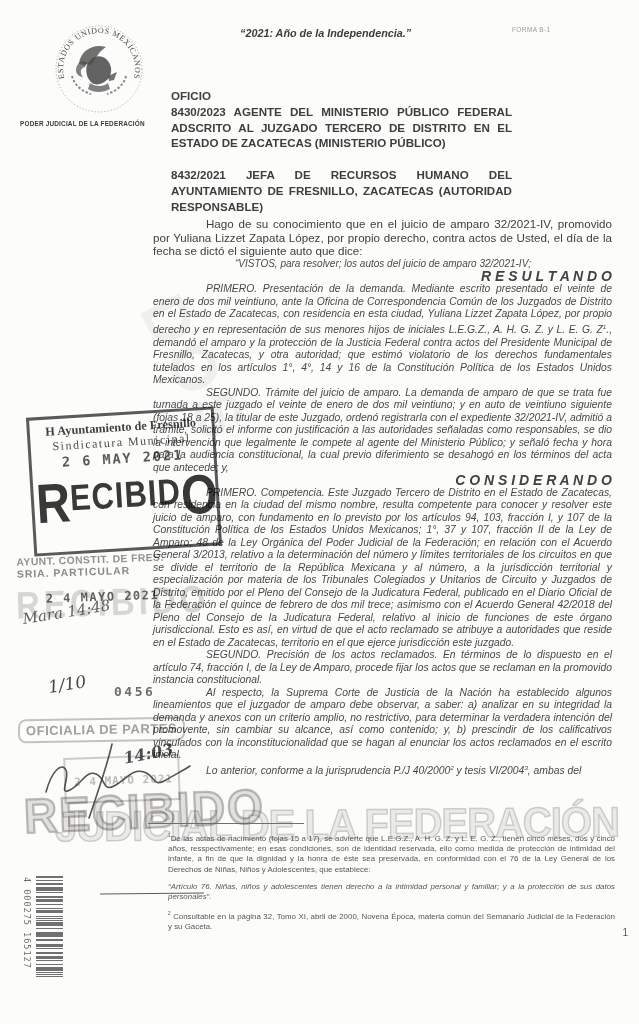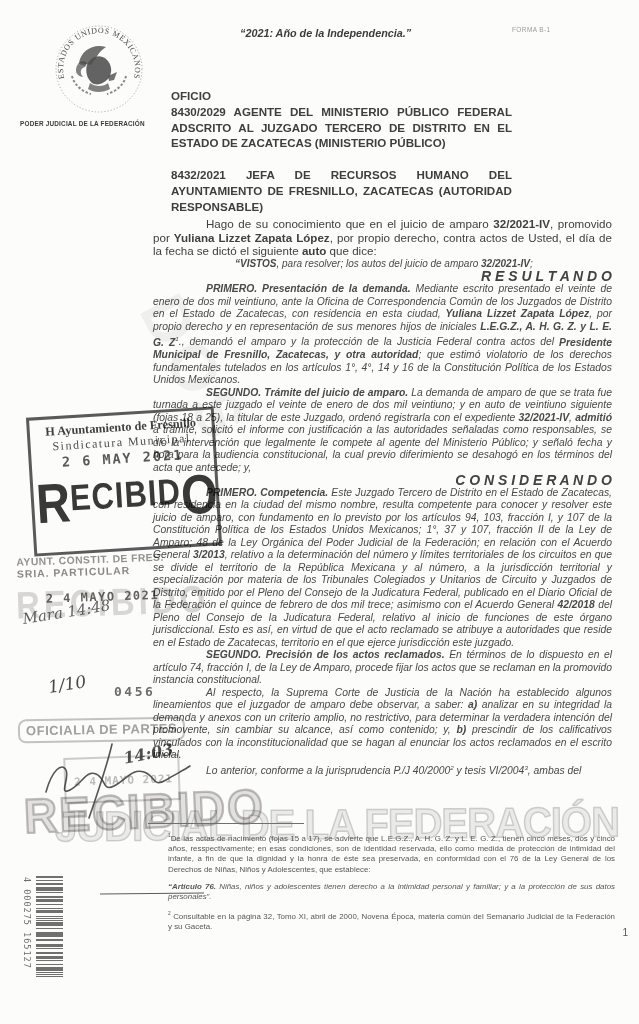--- a/index.html
+++ b/index.html
@@ -25,21 +25,21 @@
   
   .body-text{position:absolute;left:153px;top:217px;width:459px;z-index:1;}
   .p-intro{font-size:11.6px;line-height:13.6px;text-align:justify;text-indent:53px;color:#404040;}
   .p-vistos{margin-top:2.5px;padding-left:12px;text-indent:70px;font-style:italic;
     font-size:10px;line-height:12.6px;color:#4a4a4a;}
   .h-center{margin-top:1px;text-align:right;font-style:italic;font-weight:700;
     font-size:14px;line-height:12.8px;color:#424242;}
   .p-quote{margin:1px 2px 0 12px;font-style:italic;font-size:10.35px;line-height:12.5px;
     text-align:justify;text-indent:53px;color:#494949;}
   .mt-gap{margin-top:9px;}
-  .b{font-weight:700;margin-top:42px;} .i{font-style:italic;} .sup{vertical-align:super;font-size:.6em;}
+  .b{font-weight:400;margin-top:42px;} .i{font-style:italic;} .sup{vertical-align:super;font-size:.6em;}
 
   
   .fn-sep{position:absolute;left:148px;top:823px;width:156px;border-top:1px solid #6f6f6f;z-index:3;}
   .footnotes{position:absolute;left:168px;top:831px;width:447px;z-index:3;
     font-size:7.9px;line-height:10.3px;color:#575757;text-align:justify;}
   .fn + .fn{margin-top:7px;}
   .page-num{position:absolute;left:600px;top:927px;width:28px;text-align:right;
     font-size:10px;color:#565656;}
   .pen-line{position:absolute;left:100px;top:893px;width:104px;border-top:1.4px solid #5c5c5c;
     transform:rotate(-.6deg);}
@@ -147,21 +147,21 @@
       </g>
     </svg>
   </div>
   <div class="seal-caption">PODER JUDICIAL DE LA FEDERACIÓN</div>
 
   <div class="year-quote">“2021: Año de la Independencia.”</div>
   <div class="forma">FORMA B-1</div>
 
   <div class="oficio">
     <p class="of-label">OFICIO</p>
-    <p class="of-item">8430/2029 AGENTE DEL MINISTERIO PÚBLICO FEDERAL ADSCRITO AL JUZGADO TERCERO DE DISTRITO EN EL ESTADO DE ZACATECAS (MINISTERIO PÚBLICO)</p>
+    <p class="of-item">8430/2023 AGENTE DEL MINISTERIO PÚBLICO FEDERAL ADSCRITO AL JUZGADO TERCERO DE DISTRITO EN EL ESTADO DE ZACATECAS (MINISTERIO PÚBLICO)</p>
     <p class="of-item">8432/2021 JEFA DE RECURSOS HUMANO  DEL AYUNTAMIENTO DE FRESNILLO, ZACATECAS (AUTORIDAD RESPONSABLE)</p>
   </div>
 
   <div class="body-text">
     <p class="p-intro"><span>Hago de su conocimiento que en el juicio de amparo </span><span class="b">32/2021-IV</span><span>, promovido por </span><span class="b">Yuliana Lizzet Zapata López</span><span>, por propio derecho, contra actos de Usted, el día de la fecha se dictó el siguiente </span><span class="b">auto</span><span> que dice:</span></p>
     <p class="p-vistos"><span class="b">“VISTOS</span><span>, para resolver; los autos del juicio de amparo </span><span class="b">32/2021-IV</span><span>;</span></p>
     <p class="h-center">R E S U L T A N D O</p>
     <p class="p-quote"><span class="b">PRIMERO. Presentación de la demanda. </span><span>Mediante escrito presentado el veinte de enero de dos mil veintiuno, ante la Oficina de Correspondencia Común de los Juzgados de Distrito en el Estado de Zacatecas, con residencia en esta ciudad, </span><span class="b">Yuliana Lizzet Zapata López</span><span>, por propio derecho y en representación de sus menores hijos de iniciales </span><span class="b">L.E.G.Z., A. H. G. Z. y L. E. G. Z</span><span class="sup">1</span><span>., demandó el amparo y la protección de la Justicia Federal contra actos del </span><span class="b">Presidente Municipal de Fresnillo, Zacatecas, y otra autoridad</span><span>; que estimó violatorio de los derechos fundamentales tutelados en los artículos 1°, 4°, 14 y 16 de la Constitución Política de los Estados Unidos Mexicanos.</span></p>
     <p class="p-quote"><span class="b">SEGUNDO. Trámite del juicio de amparo. </span><span>La demanda de amparo de que se trata fue turnada a este juzgado el veinte de enero de dos mil veintiuno; y en auto de veintiuno siguiente (fojas 18 a 25), la titular de este Juzgado, ordenó registrarla con el expediente </span><span class="b">32/2021-IV</span><span>, </span><span class="b">admitió</span><span> a trámite, solicitó el informe con justificación a las autoridades señaladas como responsables, se dio la intervención que legalmente le compete al agente del Ministerio Público; y señaló fecha y hora para la audiencia constitucional, la cual previo diferimiento se desahogó en los términos del acta que antecede; y,</span></p>
     <p class="h-center">C O N S I D E R A N D O</p>

